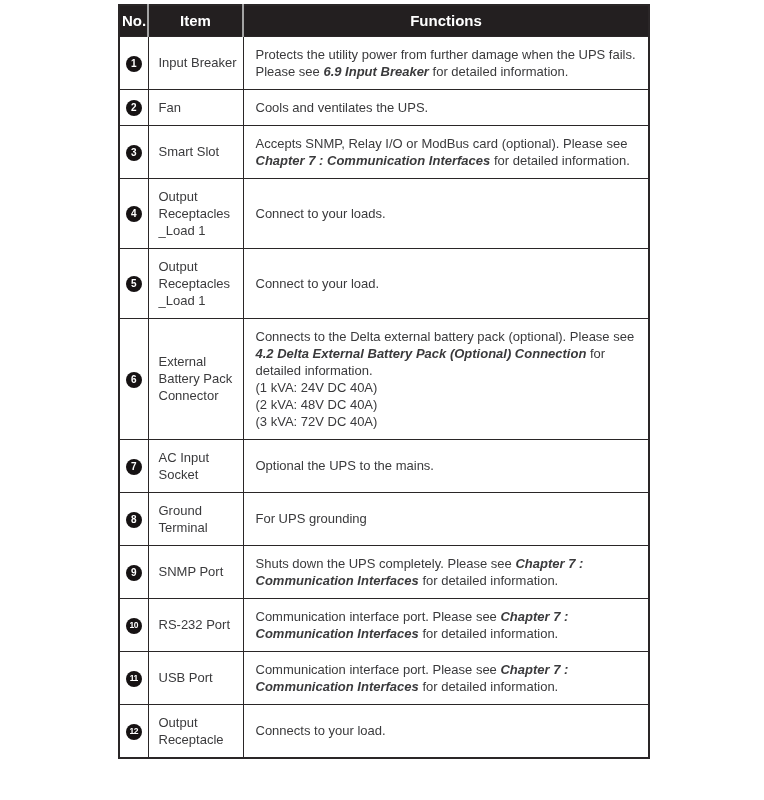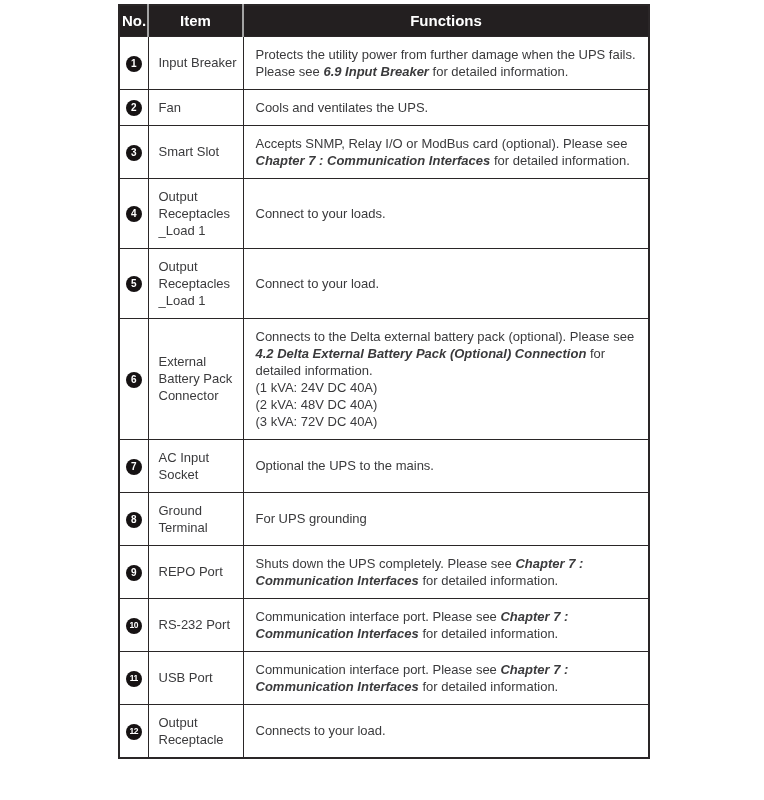--- a/index.html
+++ b/index.html
@@ -147,21 +147,21 @@
         <span class="badge" style="background: rgb(22, 18, 19);">8</span>
       </td>
       <td class="item">Ground Terminal</td>
       <td class="funcs"><span>For UPS grounding</span></td>
     </tr>
 
     <tr>
       <td class="no">
         <span class="badge" style="background: rgb(22, 18, 19);">9</span>
       </td>
-      <td class="item">REPO Port</td>
+      <td class="item">SNMP Port</td>
       <td class="funcs"><span>Shuts down the UPS completely. Please see </span><span class="bi">Chapter 7 : Communication Interfaces</span><span> for detailed information.</span></td>
     </tr>
 
     <tr>
       <td class="no">
         <span class="badge two" style="background: rgb(22, 18, 19);">10</span>
       </td>
       <td class="item">RS-232 Port</td>
       <td class="funcs"><span>Communication interface port. Please see </span><span class="bi">Chapter 7 : Communication Interfaces</span><span> for detailed information.</span></td>
     </tr>

